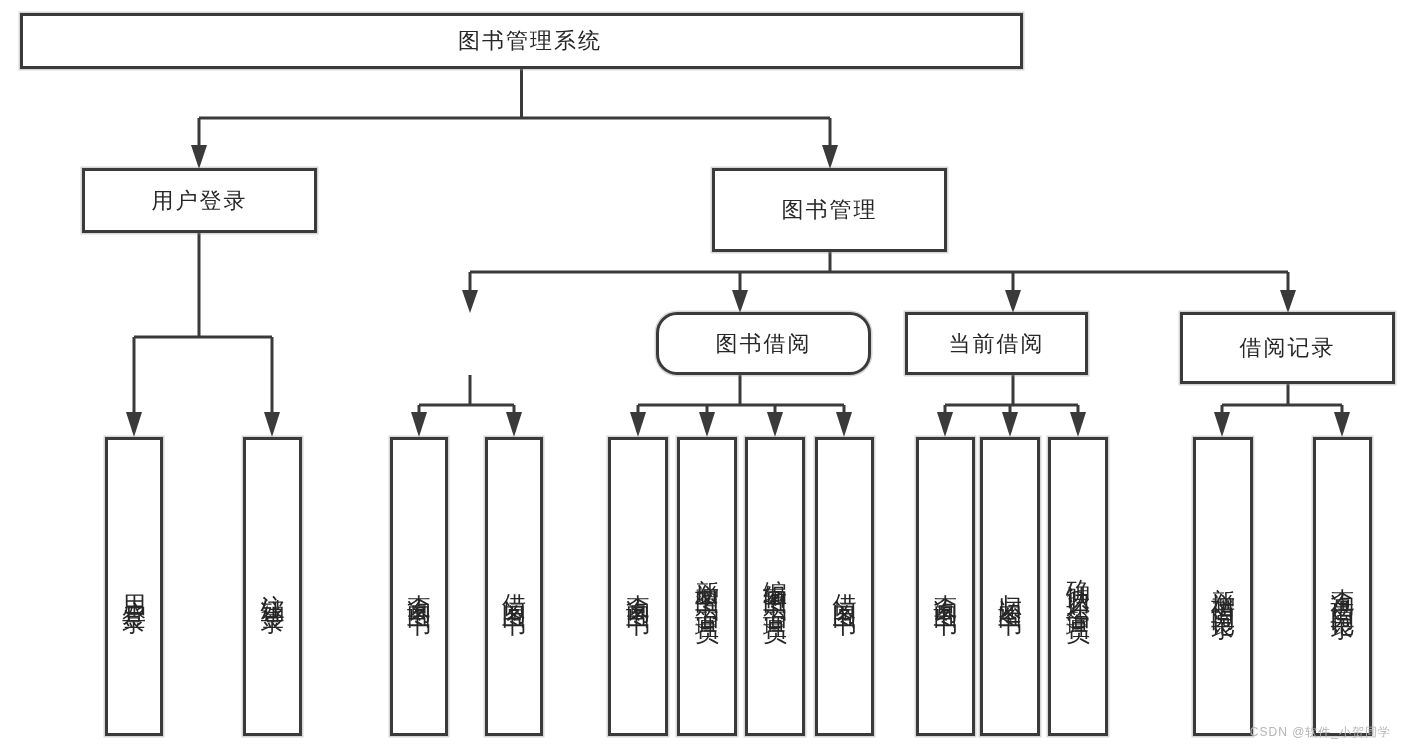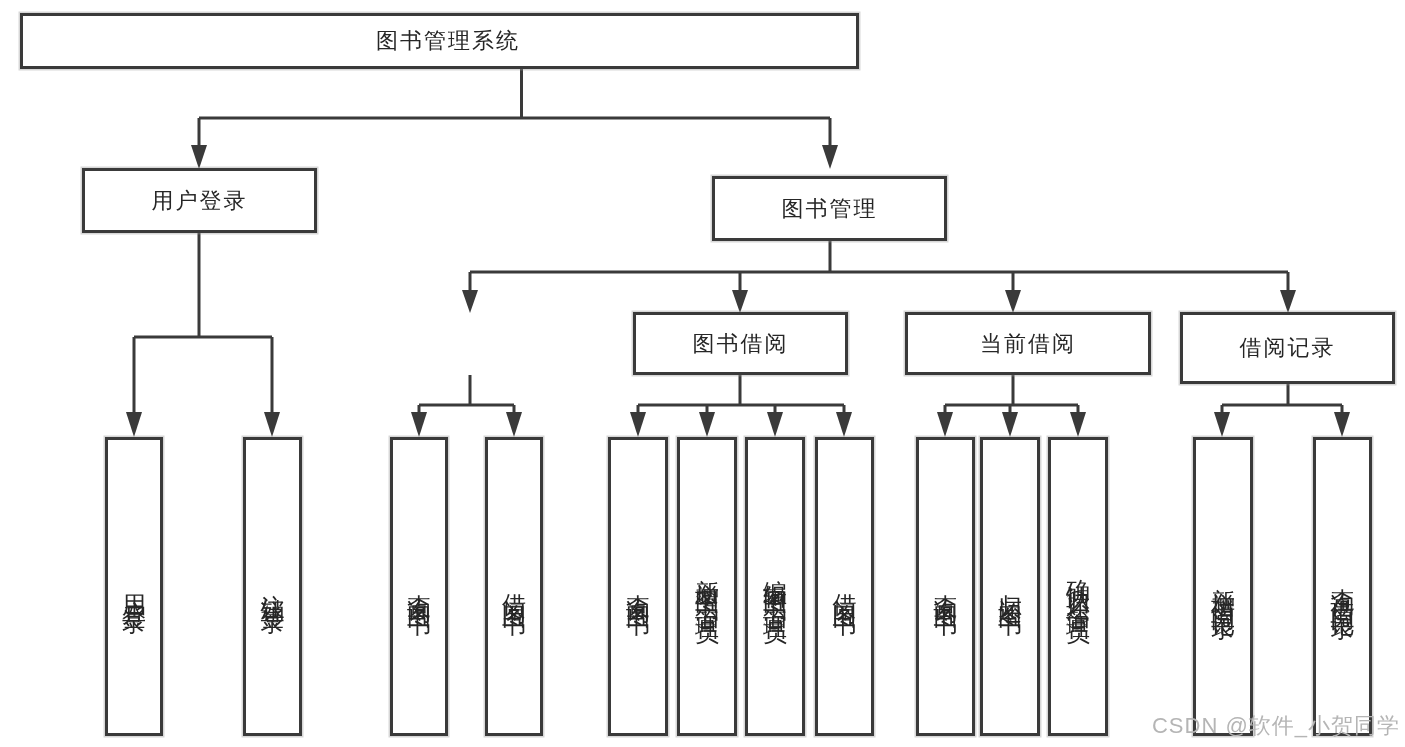--- a/index.html
+++ b/index.html
@@ -35,23 +35,23 @@
   }
   .v-box {
     writing-mode: vertical-rl;
     text-orientation: mixed;
     font-size: 24px;
     letter-spacing: 6px;
     line-height: 1;
   }
   .watermark {
     position: absolute;
-    right: 5px;
+    right: 14px;
     bottom: 6px;
-    font-size: 22px;
+    font-size: 12px;
     color: #b5b5b5;
     letter-spacing: 1px;
     z-index: 10;
     white-space: nowrap;
   }
 </style>
 </head>
 <body>
 
 <div class="stage">
@@ -96,27 +96,27 @@
 
       <polygon points="937,412 953,412 945,437"></polygon>
       <polygon points="1002,412 1018,412 1010,437"></polygon>
       <polygon points="1070,412 1086,412 1078,437"></polygon>
 
       <polygon points="1214,412 1230,412 1222,437"></polygon>
       <polygon points="1334,412 1350,412 1342,437"></polygon>
     </g>
   </svg>
 
-  <div class="box h-box" style="left:20px; top:13px; width:839px; height:56px;padding-left:17px;">图书管理系统</div>
+  <div class="box h-box" style="left:20px; top:13px; width:1003px; height:56px;padding-left:17px;">图书管理系统</div>
 
   <div class="box h-box" style="left:82px; top:168px; width:235px; height:65px;">用户登录</div>
-  <div class="box h-box" style="left:712px; top:168px; width:235px; height:65px;margin-top:8px;">图书管理</div>
+  <div class="box h-box" style="left:712px; top:168px; width:235px; height:84px;">图书管理</div>
 
-  <div class="box h-box" style="left:633px; top:312px; width:215px; height:63px;">图书借阅</div>
-  <div class="box h-box" style="left:905px; top:312px; width:246px; height:63px;">当前借阅</div>
+  <div class="box h-box" style="left:656px; top:312px; width:215px; height:63px;border-radius:21px;">图书借阅</div>
+  <div class="box h-box" style="left:905px; top:312px; width:183px; height:63px;">当前借阅</div>
   <div class="box h-box" style="left:1180px; top:312px; width:215px; height:72px;">借阅记录</div>
 
   <div class="box v-box" style="left:105px; top:437px; width:58px; height:299px;">用户登录</div>
   <div class="box v-box" style="left:243px; top:437px; width:59px; height:299px;">注销登录</div>
 
   <div class="box v-box" style="left:390px; top:437px; width:58px; height:299px;">查询图书</div>
   <div class="box v-box" style="left:485px; top:437px; width:58px; height:299px;">借阅图书</div>
 
   <div class="box v-box" style="left:608px; top:437px; width:60px; height:299px;">查询图书</div>
   <div class="box v-box" style="left:677px; top:437px; width:60px; height:299px;">新增图书（管理员）</div>

